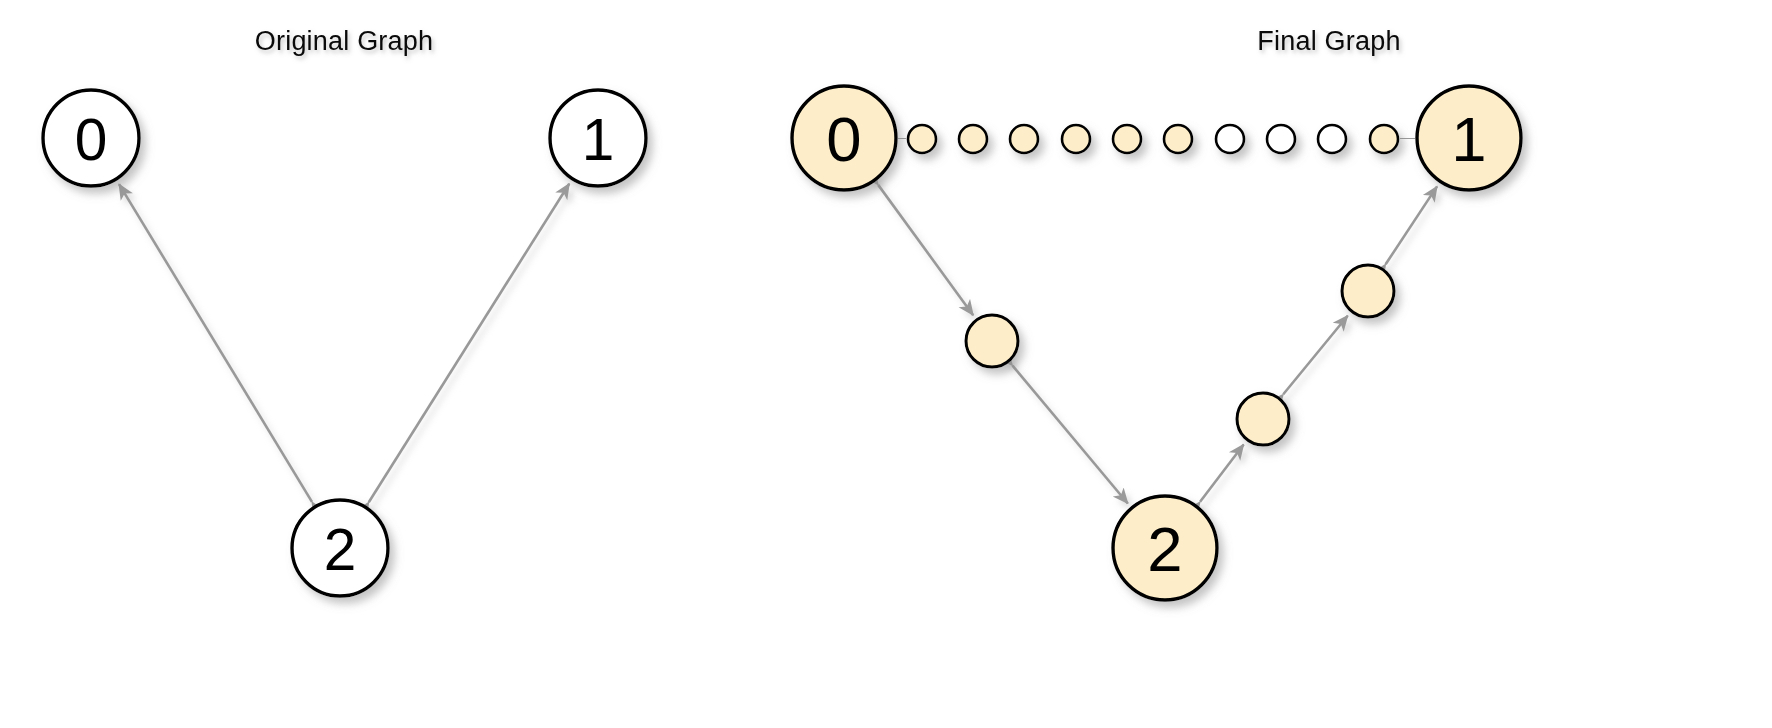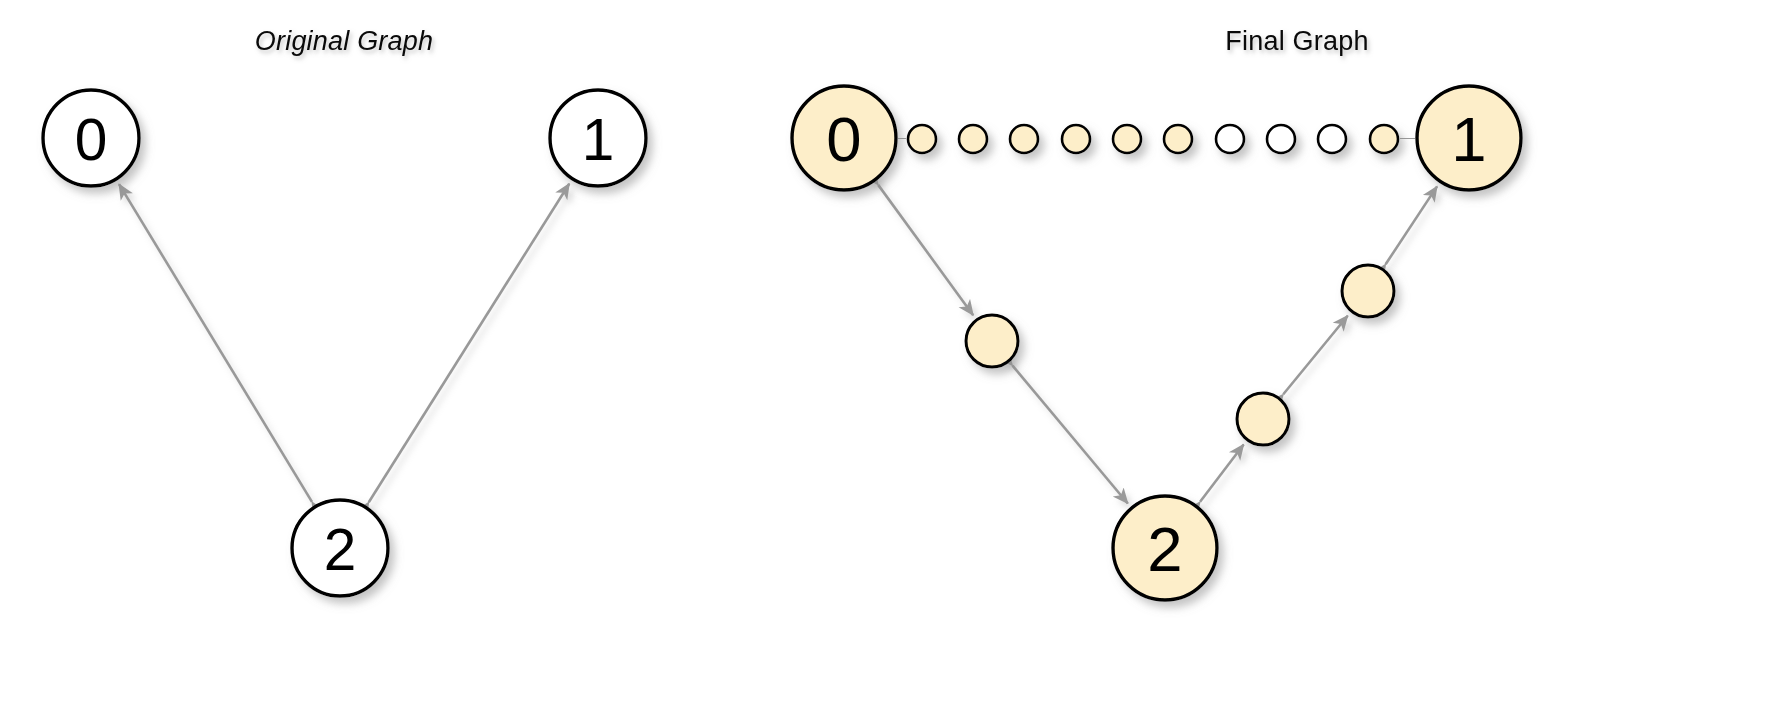--- a/index.html
+++ b/index.html
@@ -1,20 +1,20 @@
 <!DOCTYPE html>
 <html><head>
 <meta charset="utf-8">
 <style>
   html,body{margin:0;padding:0;background:#ffffff;}
   body{width:1772px;height:728px;font-family:"Liberation Sans",sans-serif;overflow:hidden;}
   #stage{position:relative;width:1772px;height:728px;background:#fff;}
   .panel{position:absolute;top:0;height:728px;}
-  #panel-original{left:0;width:760px;font-style:italic;}
-  #panel-final{left:728px;width:1012px;}
+  #panel-original{left:0;width:760px;}
+  #panel-final{left:760px;width:1012px;}
   .panel-title{
     position:absolute;top:26px;left:0;width:100%;
     text-align:center;font-size:27px;color:#0a0a0a;
     font-family:"Liberation Sans",sans-serif;
     letter-spacing:0.2px;
     text-shadow:2px 3px 4px rgba(150,150,150,0.55);
     white-space:nowrap;
   }
   #panel-original .panel-title{transform:translateX(-36px);}
   #panel-final .panel-title{transform:translateX(63px);}

